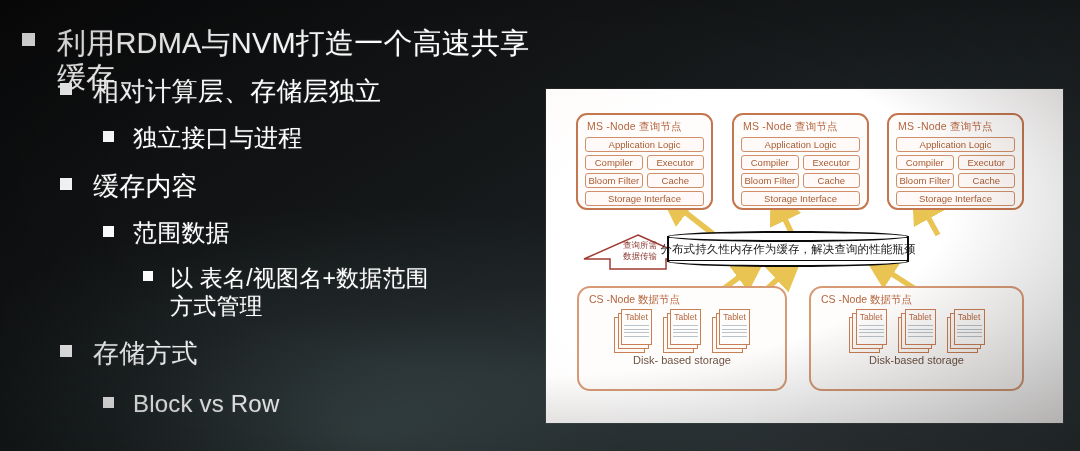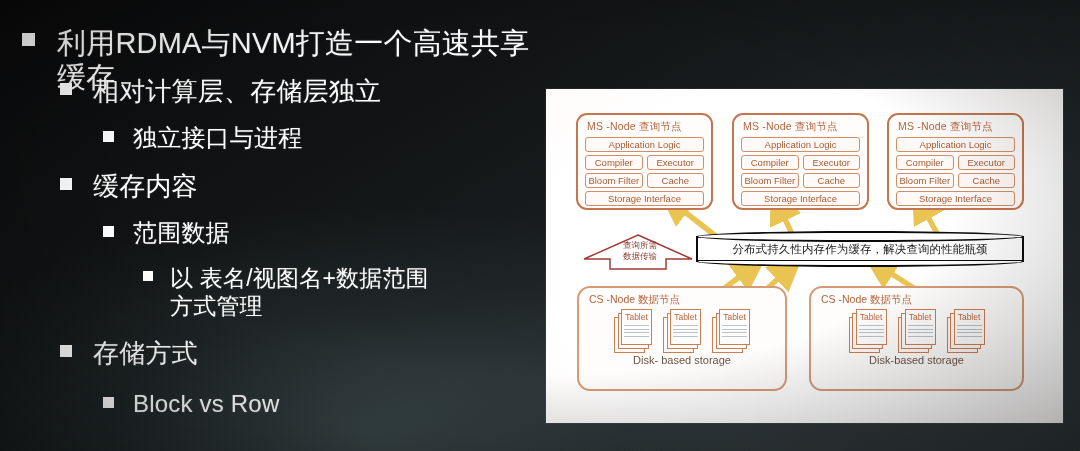--- a/index.html
+++ b/index.html
@@ -185,22 +185,22 @@
     text-align: center;
     font-size: 11px;
     color: #6d5244;
     margin-top: 1px;
     white-space: nowrap;
   }
 
   
   .cylinder {
     position: absolute;
-    left: 696px; top: 231px;
-    width: 328px; height: 36px; border-radius: 11px;
+    left: 667px; top: 231px;
+    width: 242px; height: 36px; border-radius: 11px;
   }
   .cyl-body {
     position: absolute;
     left: 0; top: 5px;
     width: 100%; height: 26px;
     border: 2.5px solid #0b0b0b;
     background: #ffffff;
     box-sizing: border-box;
   }
   .cyl-top {

